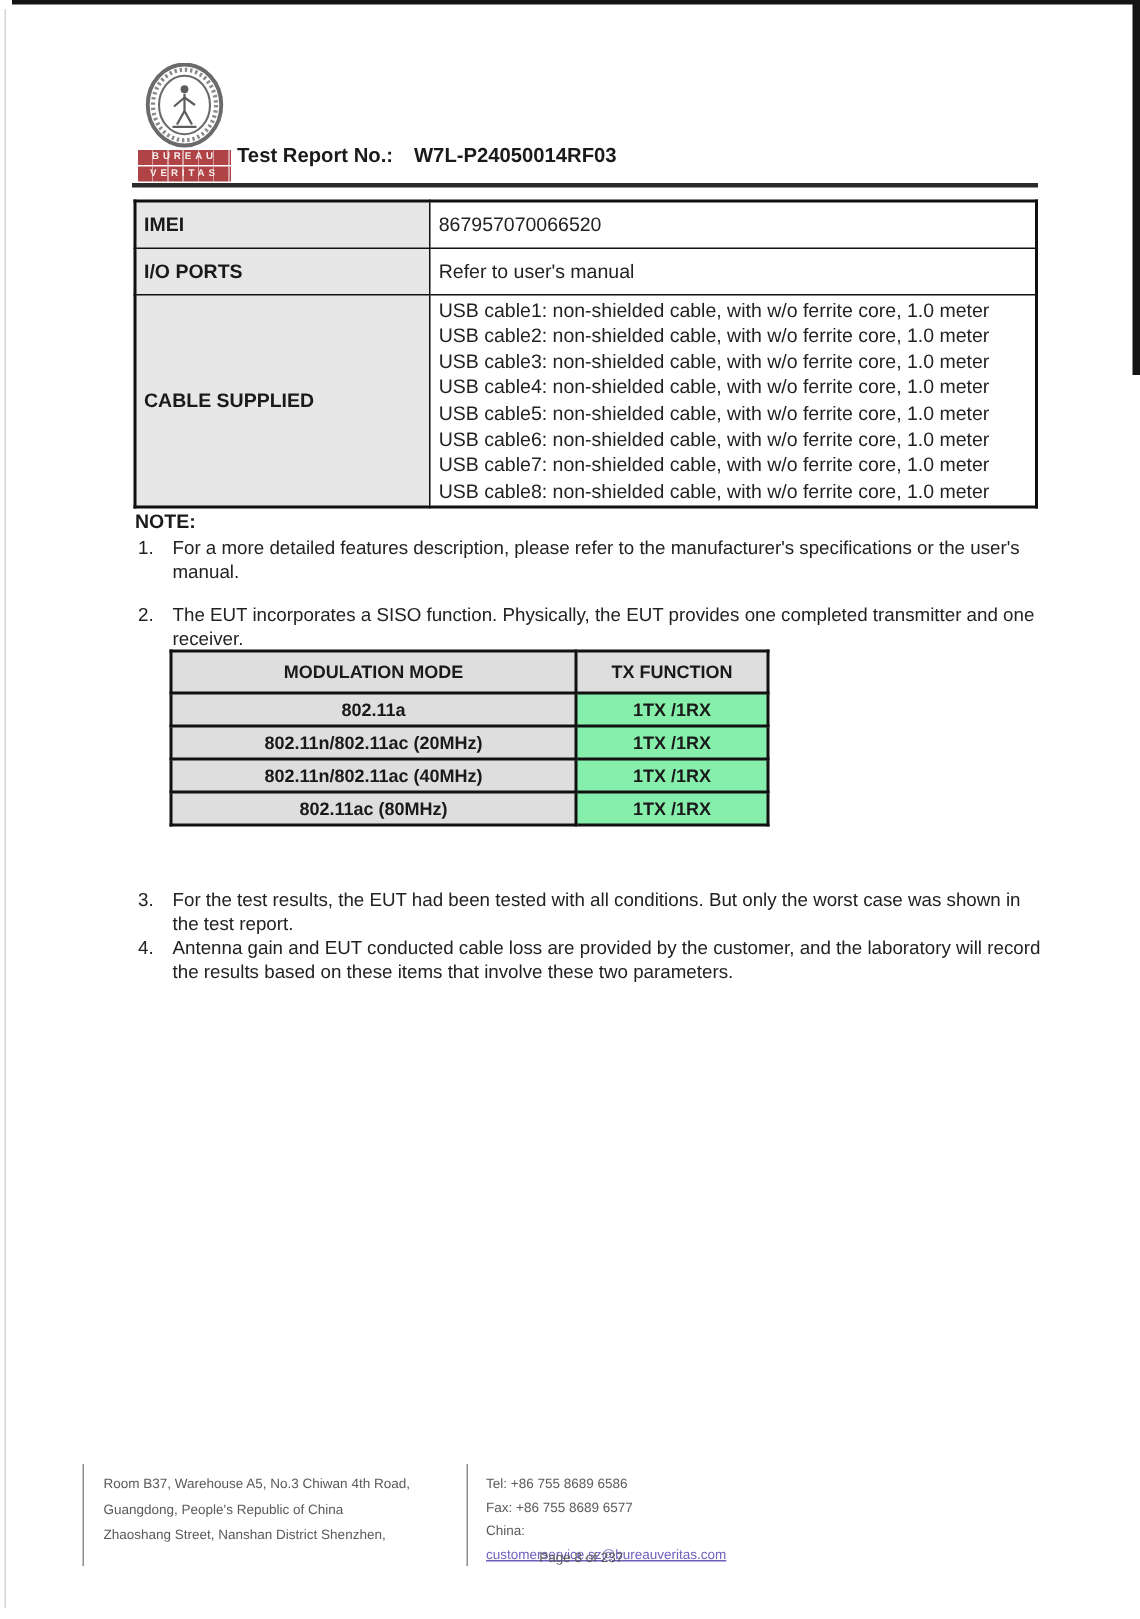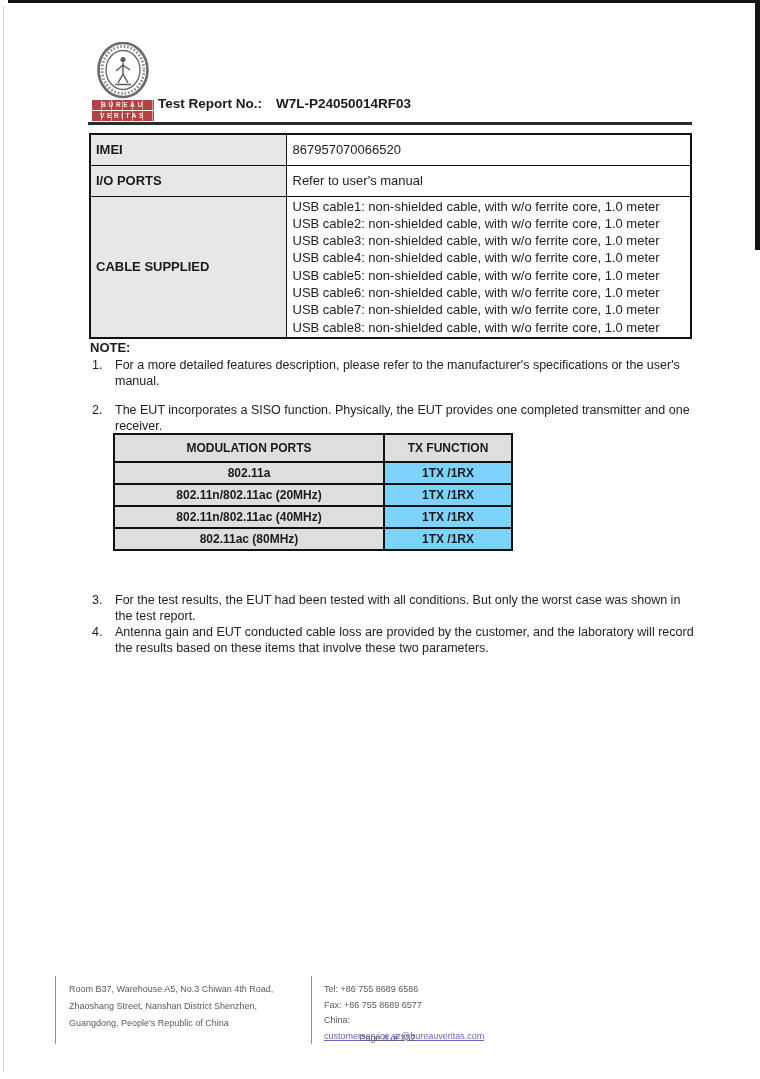--- a/index.html
+++ b/index.html
@@ -49,21 +49,21 @@
 
   
   .mod-table { position:absolute; left:113px; top:433px; width:398px; border-collapse:collapse; table-layout:fixed; border:2px solid #111; }
   .mod-table th, .mod-table td {
     border:2px solid #111; font-size:12px; font-weight:bold; color:#1a1a1a;
     text-align:center; vertical-align:middle;
   }
   .mod-table th { height:28px; background:#dedede; }
   .mod-table td { height:22px; }
   .mod-table td.mode { background:#dedede; }
-  .mod-table td.tx { background:#7dd3fc; }
+  .mod-table td.tx { background:#86efac; }
   .mod-col1 { width:270px; } .mod-col2 { width:128px; }
 
   
   .footer { position:absolute; left:55px; top:976px; width:652px; display:flex; font-size:9px; color:#5a5a5a; }
   .f-col1 { width:208px; padding:13px 8px 0 8px; line-height:15.5px; }
   .f-col2 { width:257px; min-height:63px; border-left:1px solid #8f8f8f; border-right:1px solid #8f8f8f; padding:5px 8px 0 13px; line-height:17px; }
   .f-col3 { width:187px; padding:6px 0 0 12px; line-height:15.5px; }
   .email-link { color:#6f5fbf; text-decoration:underline; }
   .page-num { position:absolute; left:0; top:1033px; width:775px; text-align:center; font-size:9px; color:#5a5a5a; }
 </style>
@@ -135,21 +135,21 @@
   </div>
 </div>
 
 <table class="mod-table">
   <colgroup>
       <col class="mod-col1">
       <col class="mod-col2">
     </colgroup>
   <tbody>
       <tr>
-    <th>MODULATION PORTS</th>
+    <th>MODULATION MODE</th>
     <th>TX FUNCTION</th>
   </tr>
   <tr>
     <td class="mode">802.11a</td>
     <td class="tx">1TX /1RX</td>
   </tr>
   <tr>
     <td class="mode">802.11n/802.11ac (20MHz)</td>
     <td class="tx">1TX /1RX</td>
   </tr>
@@ -171,22 +171,22 @@
   </div>
   <div class="note-item">
     <div class="note-num">4.</div>
     <div class="note-text">Antenna gain and EUT conducted cable loss are provided by the customer, and the laboratory will record the results based on these items that involve these two parameters.</div>
   </div>
 </div>
 
 <div class="footer">
   <div class="f-col2">
     <div>Room B37, Warehouse A5, No.3 Chiwan 4th Road,</div>
+    <div>Guangdong, People's Republic of China</div>
     <div>Zhaoshang Street, Nanshan District Shenzhen,</div>
-    <div>Guangdong, People's Republic of China</div>
   </div>
   <div class="f-col3">
     <div>Tel: +86 755 8689 6586</div>
     <div>Fax: +86 755 8689 6577</div>
     <div><span>China: </span><a href="#" class="email-link">customerservice.sz@bureauveritas.com</a></div>
   </div>
 </div>
 <div class="page-num">Page 8 of 237</div>
 
 </body></html>

